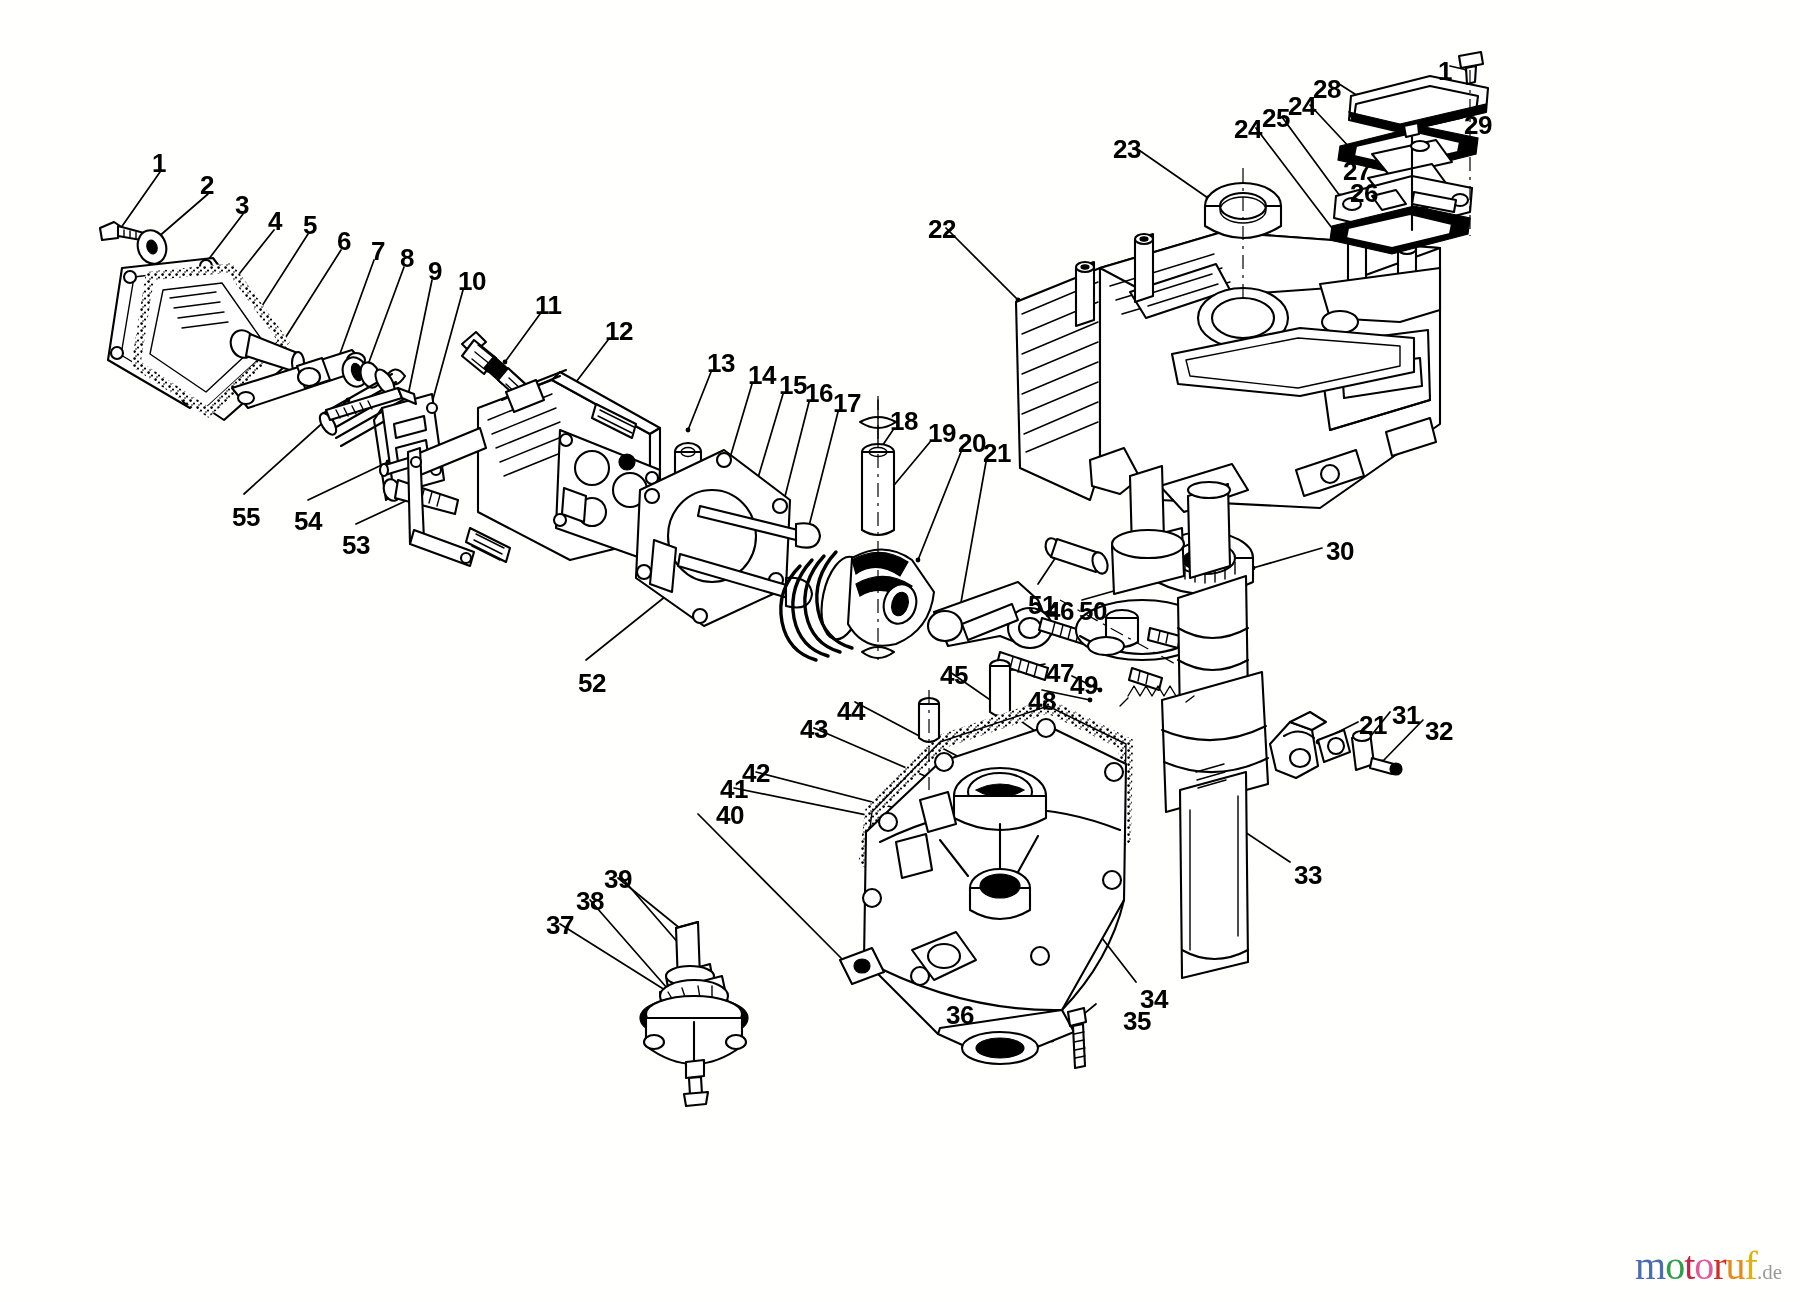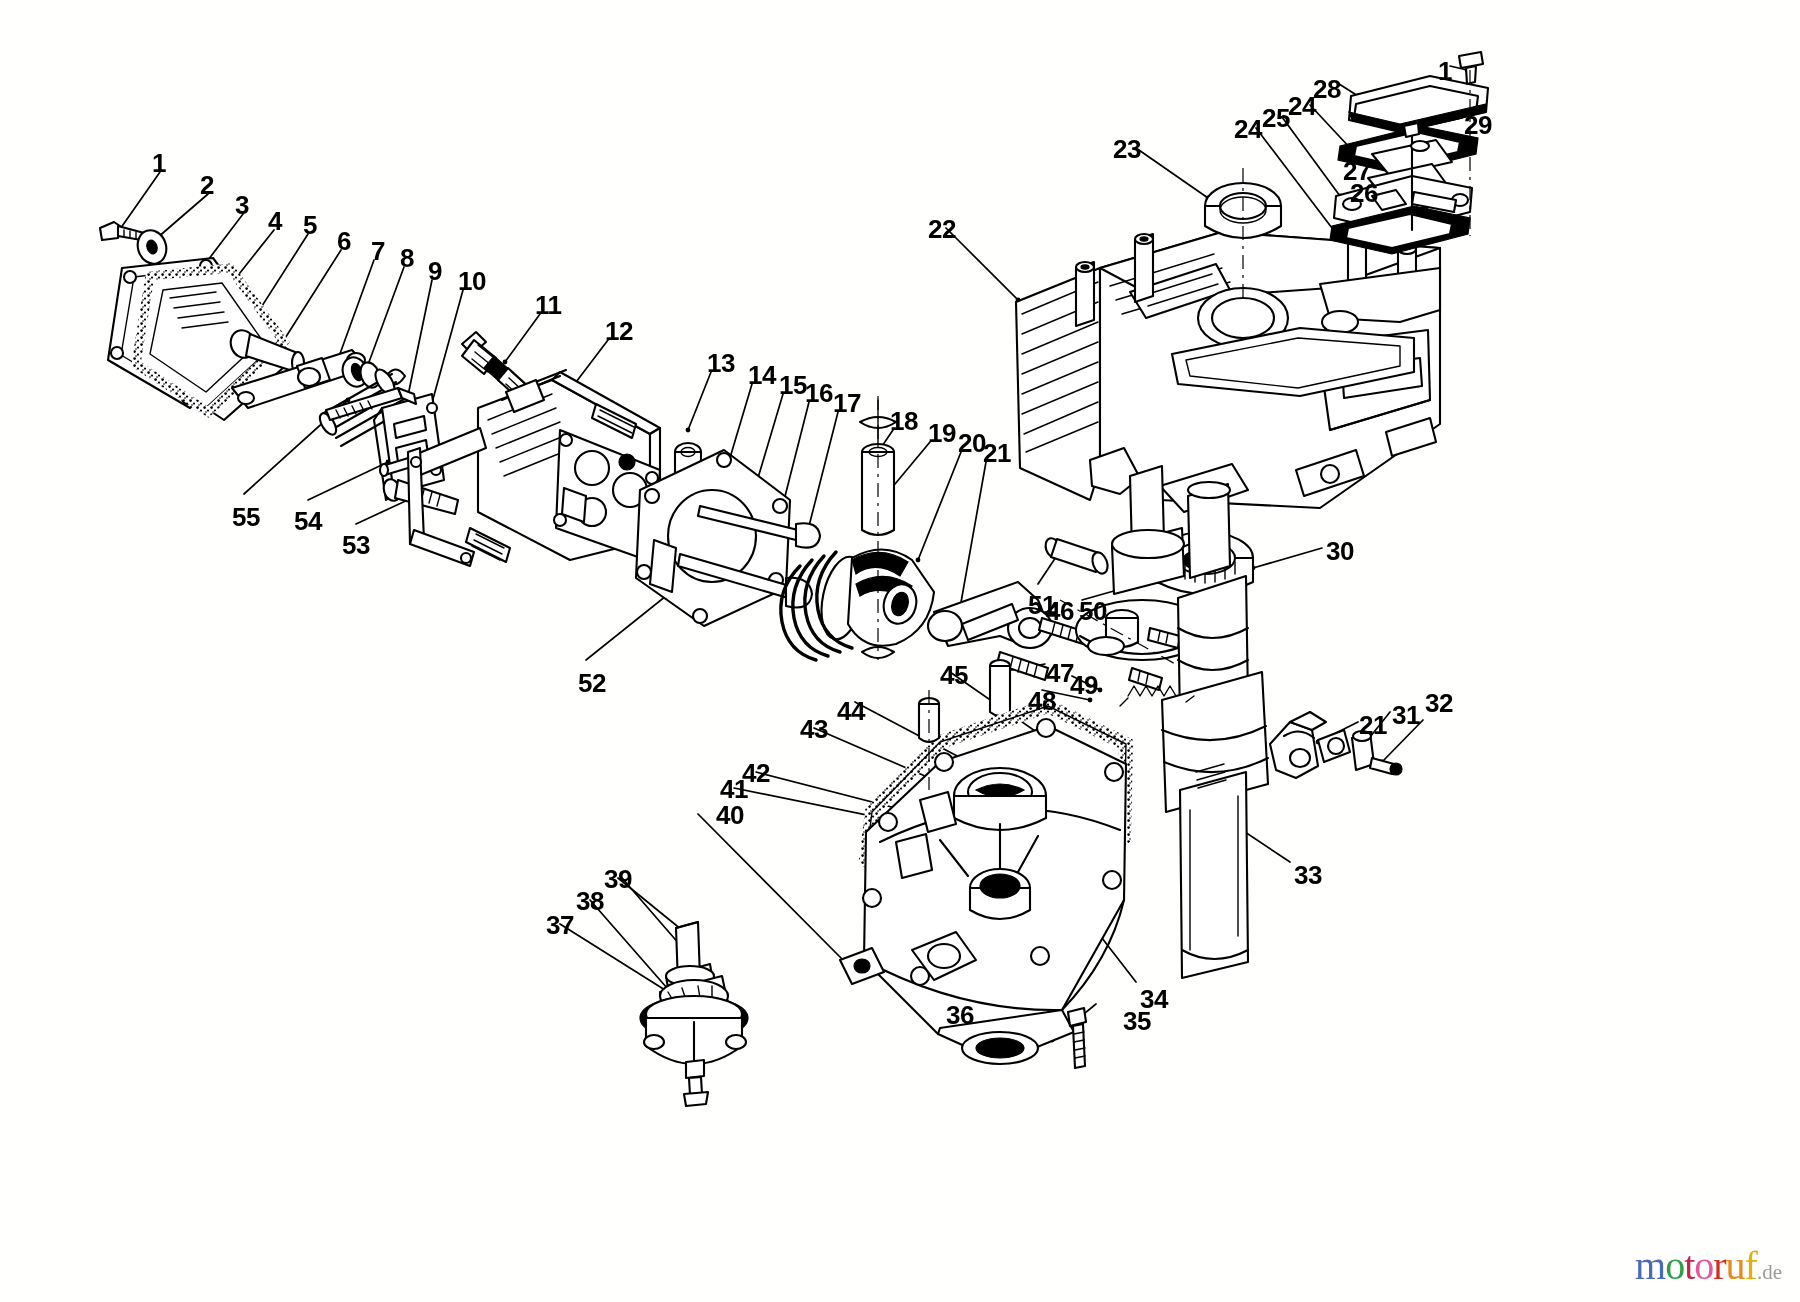--- a/index.html
+++ b/index.html
@@ -666,21 +666,21 @@
       <div class="callout" style="left: 1262px; top: 105px; text-align: right;">25</div>
       <div class="callout" style="left: 1288px; top: 93px;">24</div>
       <div class="callout" style="left: 1350px; top: 180px;">26</div>
       <div class="callout" style="left: 1343px; top: 158px;">27</div>
       <div class="callout" style="left: 1313px; top: 76px;">28</div>
       <div class="callout" style="left: 1438px; top: 58px;">1</div>
       <div class="callout" style="left: 1464px; top: 112px;">29</div>
       <div class="callout" style="left: 1326px; top: 538px;">30</div>
       <div class="callout" style="left: 1359px; top: 712px;">21</div>
       <div class="callout" style="left: 1392px; top: 702px;">31</div>
-      <div class="callout" style="left: 1425px; top: 690px;">32</div>
+      <div class="callout" style="left: 1425px; top: 718px;">32</div>
       <div class="callout" style="left: 1294px; top: 862px;">33</div>
       <div class="callout" style="left: 1140px; top: 986px;">34</div>
       <div class="callout" style="left: 1100px; top: 1008px; margin-left: 23px;">35</div>
       <div class="callout" style="left: 946px; top: 1002px;">36</div>
       <div class="callout" style="left: 546px; top: 912px;">37</div>
       <div class="callout" style="left: 576px; top: 888px;">38</div>
       <div class="callout" style="left: 604px; top: 866px;">39</div>
       <div class="callout" style="left: 716px; top: 802px;">40</div>
       <div class="callout" style="left: 720px; top: 776px;">41</div>
       <div class="callout" style="left: 742px; top: 760px;">42</div>

